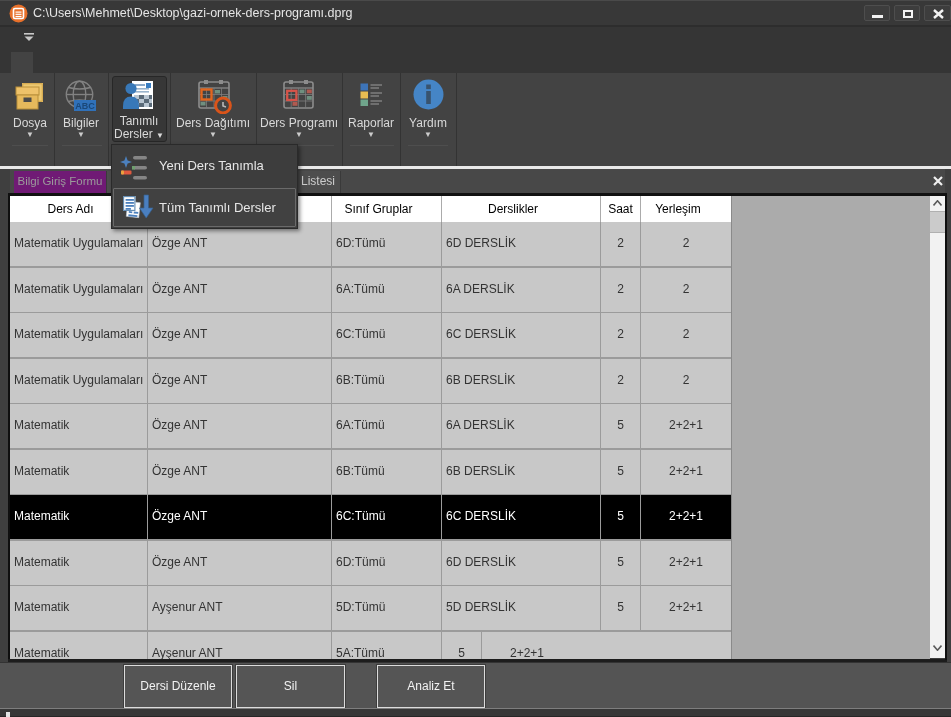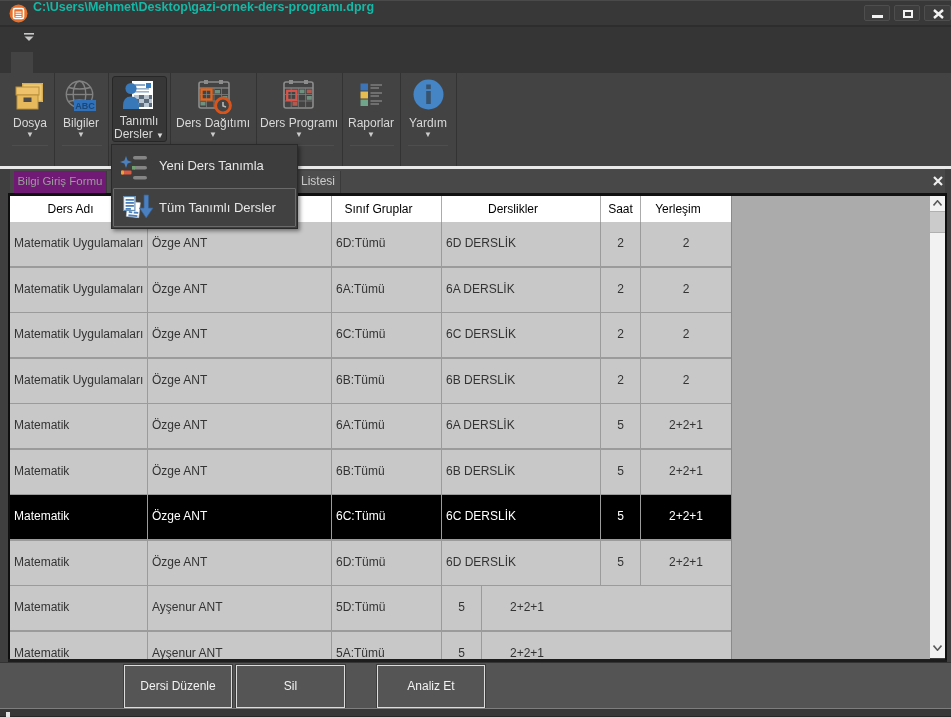--- a/index.html
+++ b/index.html
@@ -3,21 +3,21 @@
 <meta charset="utf-8">
 <style>
   * { margin:0; padding:0; box-sizing:border-box; }
   html,body { width:951px; height:717px; overflow:hidden; }
   body { font-family:"Liberation Sans", sans-serif; background:#3f3f3f; position:relative; }
   .abs { position:absolute; }
 
   
   #titlebar { left:0; top:0; width:951px; height:25px; background:#383838; border-top:1px solid #4a4a4a; }
   #titleline { left:0; top:25px; width:951px; height:2px; background:#2d2d2d; }
-  #apptitle { left:33px; top:0; font-size:12.5px; font-weight:bold; color:#14b8a6; letter-spacing:0px; }
+  #apptitle { left:33px; top:6px; font-size:12.5px; font-weight:normal; color:#e5e5e5; letter-spacing:0px; }
   .winbtn { top:5px; width:26px; height:16px; background:#3d3d3d; border:1px solid #4e4e4e; border-radius:2px; color:#e8e8e8; text-align:center; font-size:11px; font-weight:bold; line-height:14px; }
 
   
   #qatband { left:0; top:27px; width:951px; height:46px; background:#353535; }
   #tabstub { left:11px; top:52px; width:22px; height:21px; background:#434343; }
 
   
   #ribbon { left:0; top:73px; width:951px; height:93px; background:#434343; }
   .rsep { position:absolute; top:0px; width:1px; height:93px; background:#333333; }
   .rbtn { position:absolute; top:0; height:93px; }
@@ -348,20 +348,21 @@
       <div class="c2">Özge ANT</div>
       <div class="c3">6D:Tümü</div>
       <div class="c4">6D DERSLİK</div>
       <div class="c5">5</div>
       <div class="c6">2+2+1</div>
     </div>
     <div class="trow drow" style="top:390px;">
       <div class="c1">Matematik</div>
       <div class="c2">Ayşenur ANT</div>
       <div class="c3">5D:Tümü</div>
+      <div class="c4">5D DERSLİK</div>
       <div class="c5">5</div>
       <div class="c6">2+2+1</div>
     </div>
     <div class="trow drow" style="top:435.5px;">
       <div class="c1">Matematik</div>
       <div class="c2">Ayşenur ANT</div>
       <div class="c3">5A:Tümü</div>
       <div class="c5">5</div>
       <div class="c6">2+2+1</div>
     </div>

